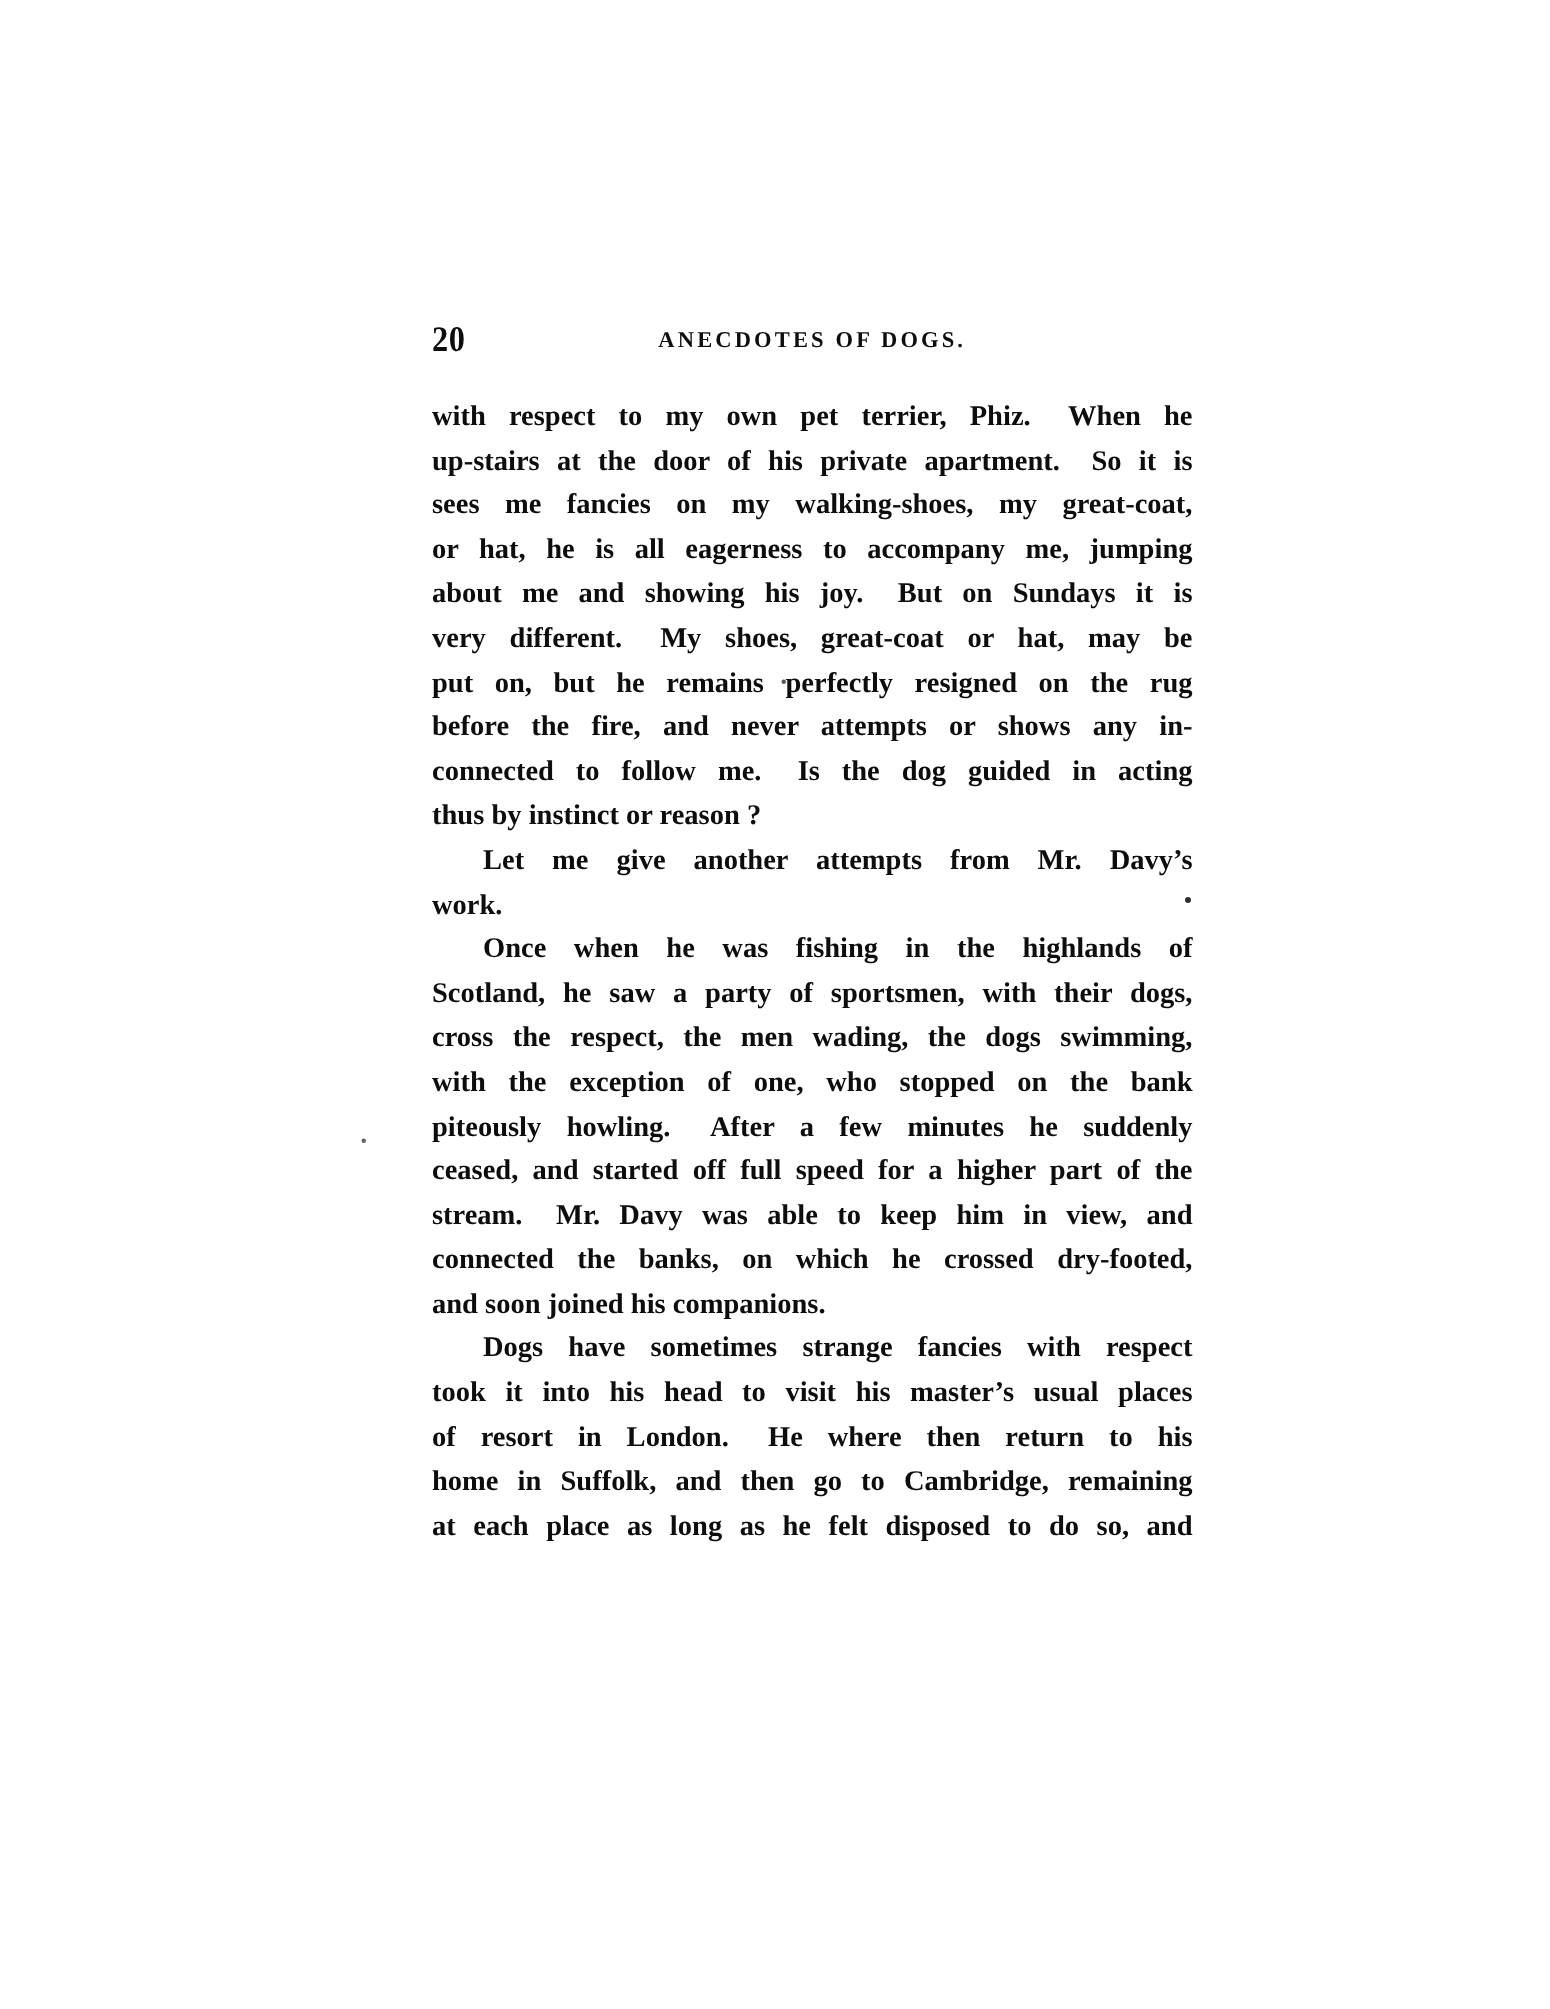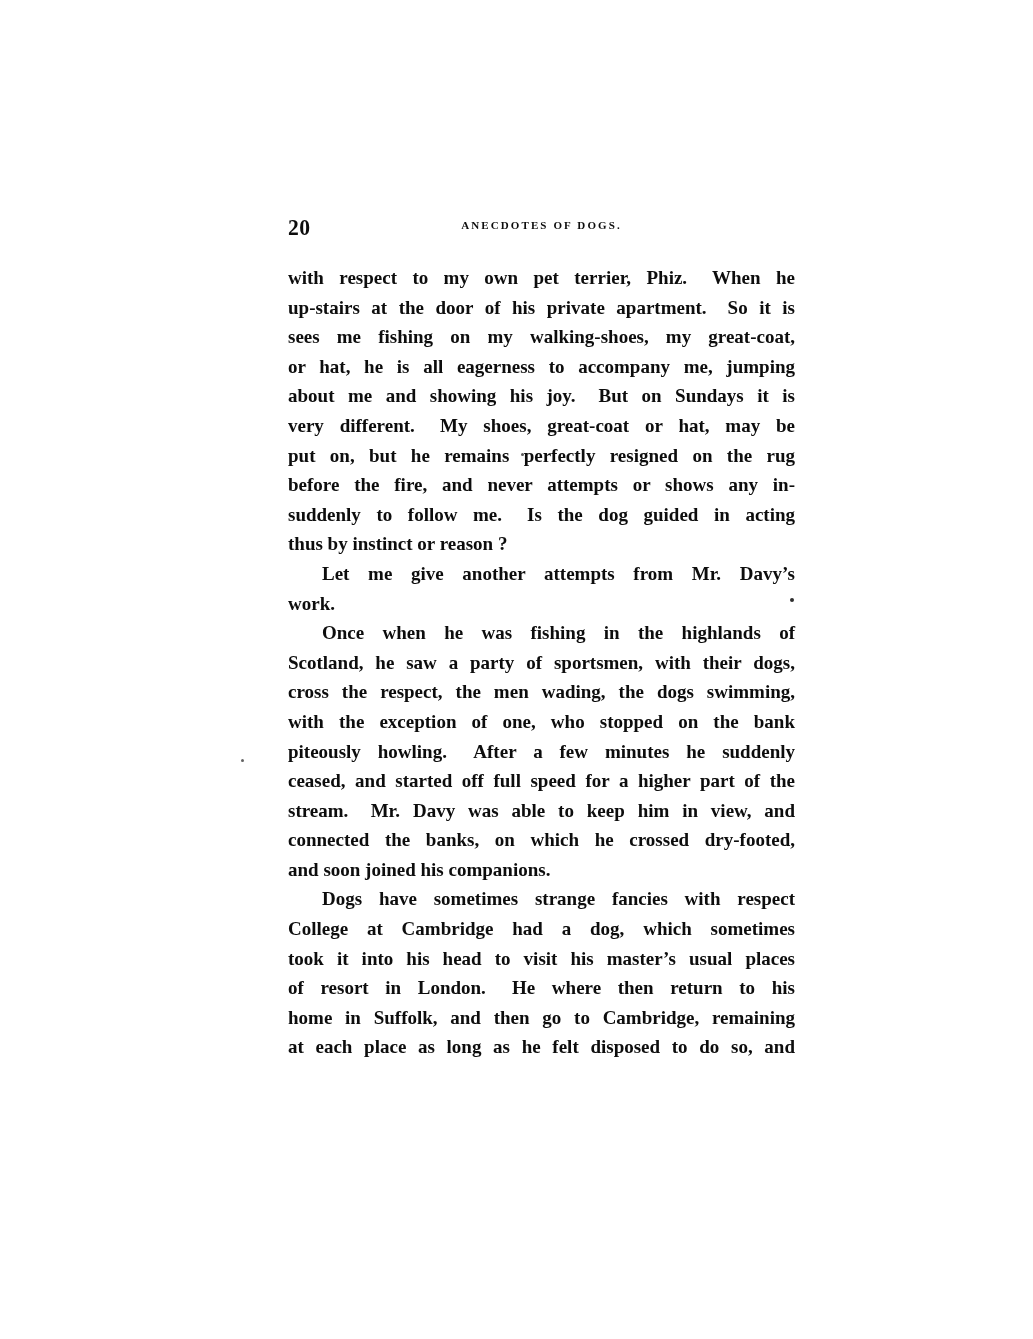--- a/index.html
+++ b/index.html
@@ -32,21 +32,21 @@
     font-weight: bold;
     letter-spacing: 0.5px;
     transform: scaleX(0.9);
     transform-origin: left center;
   }
   .running-head {
     position: absolute;
     left: 50%;
     top: 3px;
     transform: translateX(-50%);
-    font-size: 11px;
+    font-size: 15px;
     font-weight: bold;
     letter-spacing: 2.1px;
     white-space: nowrap;
   }
   .text-block {
     position: absolute;
     left: 288px;
     top: 251px;
     width: 507px;
     font-size: 19px;
@@ -81,47 +81,46 @@
 
   <div class="header-row">
     <span class="pagenum">20</span>
     <span class="running-head">ANECDOTES OF DOGS.</span>
   </div>
 
   <div class="text-block">
       <div class="paragraph">
         <div class="line">with respect to my own pet terrier, Phiz.  When he</div>
         <div class="line">up-stairs at the door of his private apartment.  So it is</div>
-        <div class="line">sees me fishing on my walking-shoes, my great-coat,</div>
+        <div class="line">sees me fancies on my walking-shoes, my great-coat,</div>
         <div class="line">or hat, he is all eagerness to accompany me, jumping</div>
         <div class="line">about me and showing his joy.  But on Sundays it is</div>
         <div class="line">very different.  My shoes, great-coat or hat, may be</div>
         <div class="line">put on, but he remains perfectly resigned on the rug</div>
         <div class="line">before the fire, and never attempts or shows any in-</div>
-        <div class="line">suddenly to follow me.  Is the dog guided in acting</div>
+        <div class="line">connected to follow me.  Is the dog guided in acting</div>
         <div class="line last">thus by instinct or reason ?</div>
       </div>
       <div class="paragraph">
         <div class="line indent">Let me give another attempts from Mr. Davy’s</div>
         <div class="line last">work.</div>
       </div>
       <div class="paragraph">
         <div class="line indent">Once when he was fishing in the highlands of</div>
         <div class="line">Scotland, he saw a party of sportsmen, with their dogs,</div>
         <div class="line">cross the respect, the men wading, the dogs swimming,</div>
         <div class="line">with the exception of one, who stopped on the bank</div>
         <div class="line">piteously howling.  After a few minutes he suddenly</div>
         <div class="line">ceased, and started off full speed for a higher part of the</div>
         <div class="line">stream.  Mr. Davy was able to keep him in view, and</div>
         <div class="line">connected the banks, on which he crossed dry-footed,</div>
         <div class="line last">and soon joined his companions.</div>
       </div>
       <div class="paragraph">
         <div class="line indent">Dogs have sometimes strange fancies with respect</div>
-        <div class="line">College at Cambridge had a dog, which sometimes</div>
         <div class="line">took it into his head to visit his master’s usual places</div>
         <div class="line">of resort in London.  He where then return to his</div>
         <div class="line">home in Suffolk, and then go to Cambridge, remaining</div>
         <div class="line">at each place as long as he felt disposed to do so, and</div>
       </div>
     </div>
 
   <div class="speck speck-margin"></div>
   <div class="speck speck-davys"></div>
   <div class="speck speck-remains"></div>

